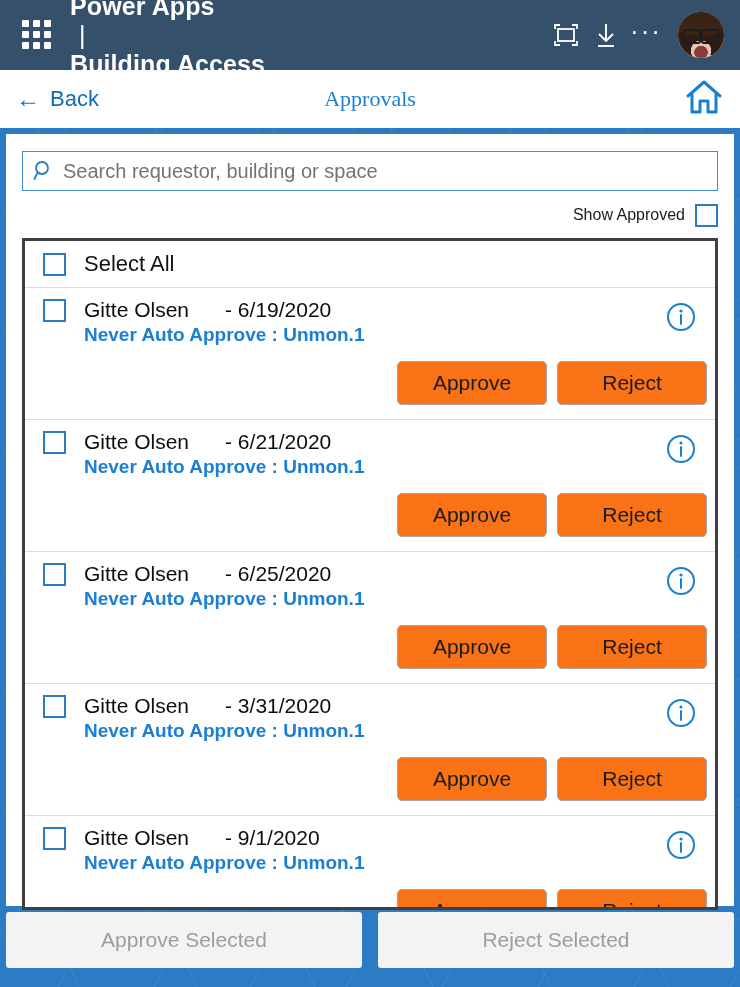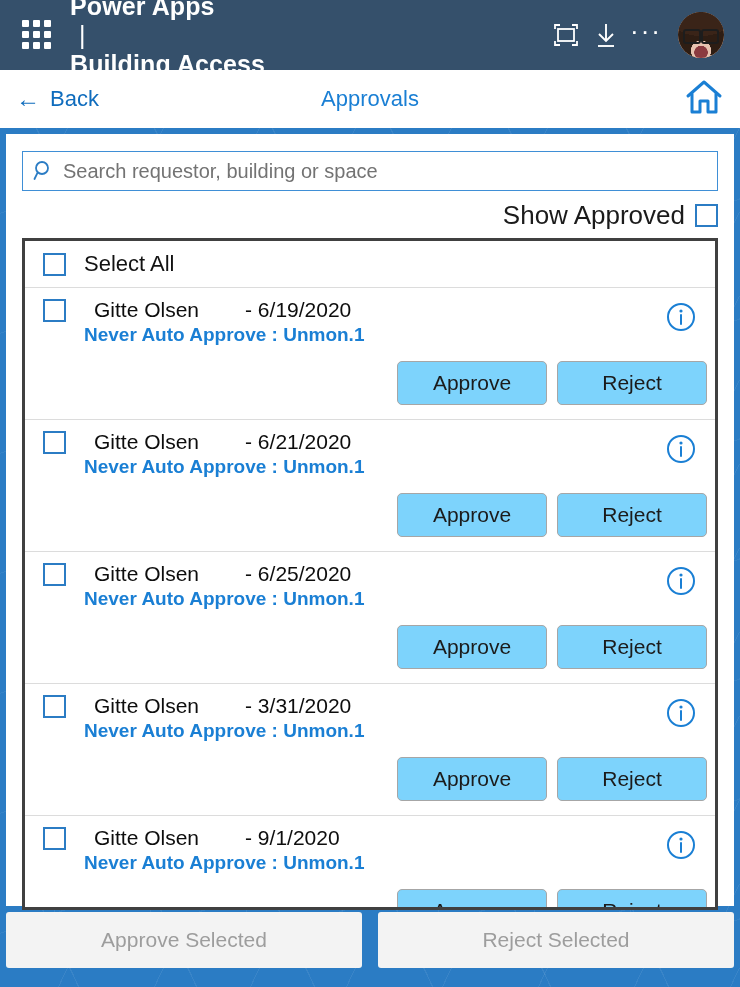--- a/index.html
+++ b/index.html
@@ -98,20 +98,21 @@
     display: flex; align-items: center; gap: 10px;
     color: #0f6cbd; cursor: pointer;
   }
   .backbtn .arrow { font-size: 24px; line-height: 1; }
   .backbtn .lbl { font-size: 22px; }
   .subnav .title {
     position: absolute; left: 0; right: 0; top: 0; bottom: 0;
     display: flex; align-items: center; justify-content: center;
     color: #1a7fd4; font-size: 22px;
     pointer-events: none;
+    font-family: Liberation Serif, serif;
   }
   .homeicon { margin-left: auto; cursor: pointer; z-index: 2; }
 
   
   .bluewrap {
     position: absolute; left: 0; top: 128px;
     width: 740px; height: 859px;
     background-color: #2b7cc4;
     background-image:
       linear-gradient(115deg, transparent 49.4%, rgba(255,255,255,.07) 49.4%, rgba(255,255,255,.07) 50.2%, transparent 50.2%),
@@ -151,21 +152,21 @@
   }
   .searchbox input::placeholder { color: #737373; opacity: 1; }
 
   
   .showapproved {
     display: flex; align-items: center; justify-content: flex-end;
     gap: 10px;
     margin: 10px 5px 0 5px;
     height: 28px;
   }
-  .showapproved .lbl { font-size: 26px; color: #1b1b1b; }
+  .showapproved .lbl { font-size: 16px; color: #1b1b1b; }
   .cbox {
     width: 23px; height: 23px;
     border: 2px solid #2b7cc4;
     background: #ffffff;
     flex: 0 0 auto;
     cursor: pointer;
   }
 
   
   .listcard {
@@ -184,21 +185,21 @@
   .selectall .lbl { font-size: 22px; color: #121212; }
 
   .row {
     position: relative;
     height: 132px;
     border-top: 1px solid #dcdcdc;
     padding: 0 0 0 18px;
   }
   .row:first-of-type { border-top: none; }
   .rowhead {
-    display: flex; align-items: center; gap: 28px;
+    display: flex; align-items: center; gap: 18px;
     padding-top: 10px;
   }
   .rowhead .name { font-size: 21px; color: #0d0d0d; white-space: nowrap; }
   .rowhead .date { font-size: 21px; color: #0d0d0d; margin-left: 18px; white-space: nowrap; }
   .rowsub {
     margin-left: 41px; margin-top: 2px;
     font-size: 19px; color: #1a7fd4; font-weight: bold;
     white-space: nowrap;
   }
   .infoicon {
@@ -206,21 +207,21 @@
     cursor: pointer;
   }
   .rowactions {
     position: absolute; right: 8px; bottom: 14px;
     display: flex; gap: 10px;
   }
   .abtn {
     width: 150px; height: 44px;
     border: 1px solid #a6a6a6;
     border-radius: 5px;
-    background: #7dd3fc;
+    background: #f97316;
     font-family: "Liberation Sans", sans-serif;
     font-size: 21px;
     color: #1b1b1b;
     cursor: pointer;
   }
 
   
   .bulkbar {
     position: absolute; left: 6px; right: 6px; top: 784px;
     height: 56px;

